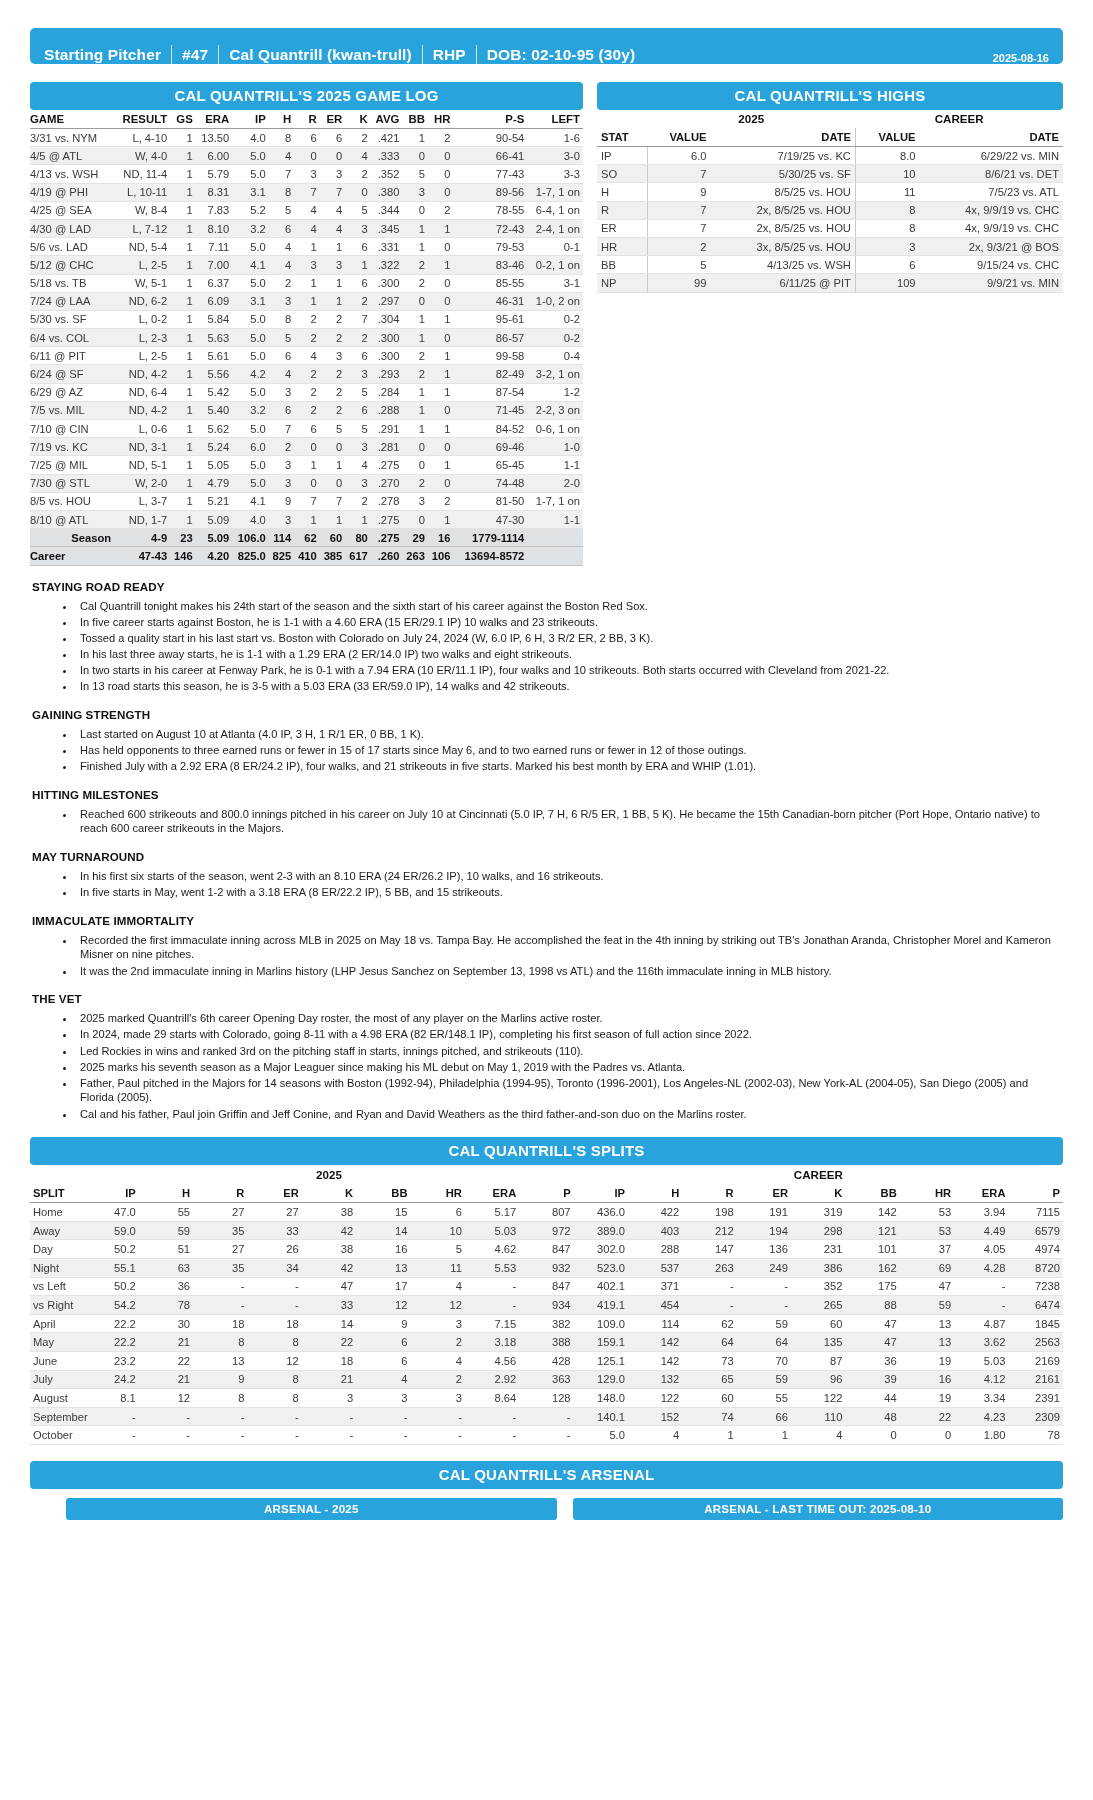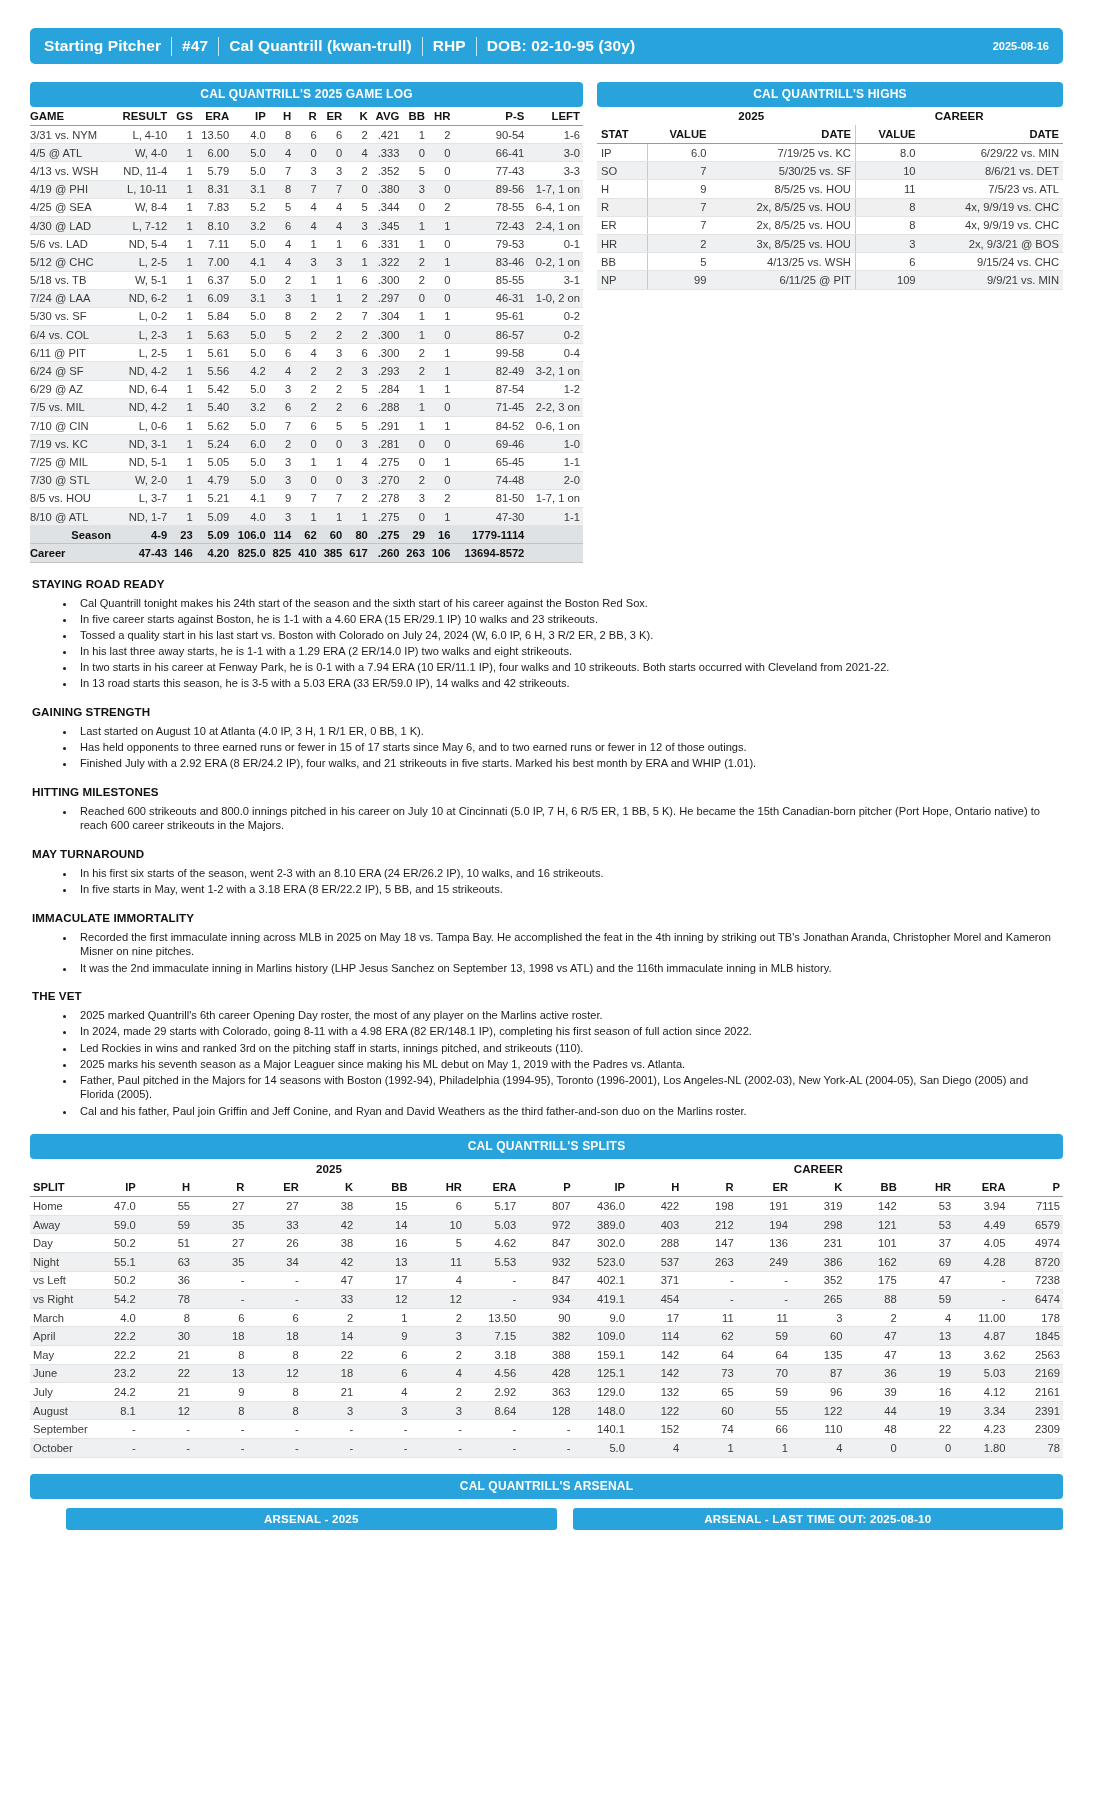--- a/index.html
+++ b/index.html
@@ -13,35 +13,35 @@
   }
   .page { width:1093px; padding: 28px 30px 10px 30px; }
 
   
   .titlebar {
     background:#29a3dc;
     color:#ffffff;
     border-radius:5px;
     height:36px;
     display:flex;
-    align-items:center;
+    align-items:flex-end;
     justify-content:space-between;
     padding:0 14px;
     margin-bottom:18px;
   }
   .titlebar .left { display:flex; align-items:center; font-weight:bold; font-size:15.5px; letter-spacing:.1px;}
   .titlebar .sep {
     display:inline-block; width:1px; height:19px; background:rgba(255,255,255,.75); margin:0 10px;
   }
   .titlebar .right { font-weight:bold; font-size:11px; }
 
   
   .banner {
     background:#29a3dc; color:#fff; text-align:center; font-weight:bold;
-    border-radius:4px; font-size:12px; padding:5px 0 6px 0; letter-spacing:.2px;
+    border-radius:4px; font-size:15px; padding:5px 0 6px 0; letter-spacing:.2px;
   }
 
   .cols { display:flex; gap:14px; align-items:flex-start; }
   .col-left { width:553px; }
   .col-right { flex:1; }
 
   
   table.stat { width:100%; border-collapse:collapse; font-size:11.2px; }
   table.stat th {
     font-weight:bold; color:#141414; padding:3px 3px 3px 0;
@@ -814,41 +814,20 @@
             <td class="ta-r">454</td>
             <td class="ta-r">-</td>
             <td class="ta-r">-</td>
             <td class="ta-r">265</td>
             <td class="ta-r">88</td>
             <td class="ta-r">59</td>
             <td class="ta-r">-</td>
             <td class="ta-r">6474</td>
           </tr>
           <tr>
-            <td class="ta-l">March</td>
-            <td class="ta-r">4.0</td>
-            <td class="ta-r">8</td>
-            <td class="ta-r">6</td>
-            <td class="ta-r">6</td>
-            <td class="ta-r">2</td>
-            <td class="ta-r">1</td>
-            <td class="ta-r">2</td>
-            <td class="ta-r">13.50</td>
-            <td class="ta-r">90</td>
-            <td class="ta-r">9.0</td>
-            <td class="ta-r">17</td>
-            <td class="ta-r">11</td>
-            <td class="ta-r">11</td>
-            <td class="ta-r">3</td>
-            <td class="ta-r">2</td>
-            <td class="ta-r">4</td>
-            <td class="ta-r">11.00</td>
-            <td class="ta-r">178</td>
-          </tr>
-          <tr>
             <td class="ta-l">April</td>
             <td class="ta-r">22.2</td>
             <td class="ta-r">30</td>
             <td class="ta-r">18</td>
             <td class="ta-r">18</td>
             <td class="ta-r">14</td>
             <td class="ta-r">9</td>
             <td class="ta-r">3</td>
             <td class="ta-r">7.15</td>
             <td class="ta-r">382</td>

